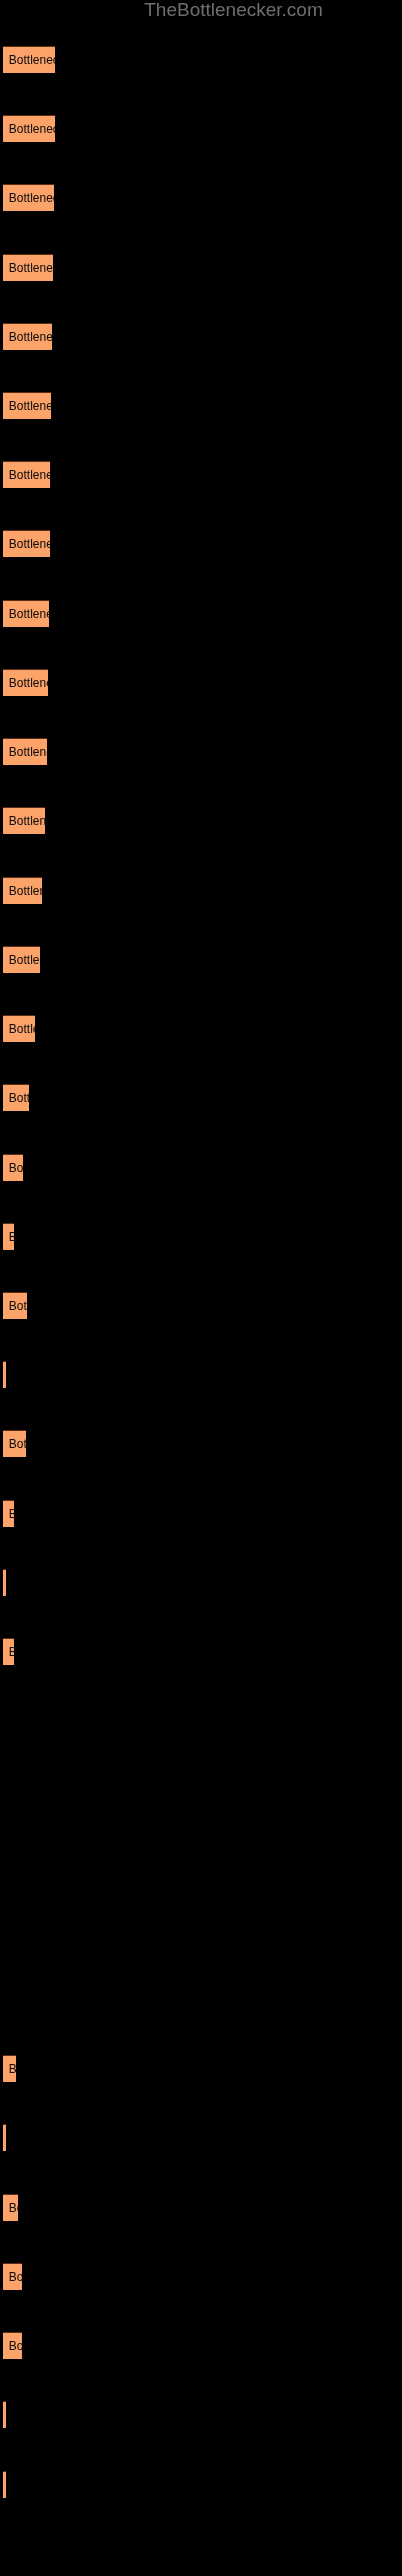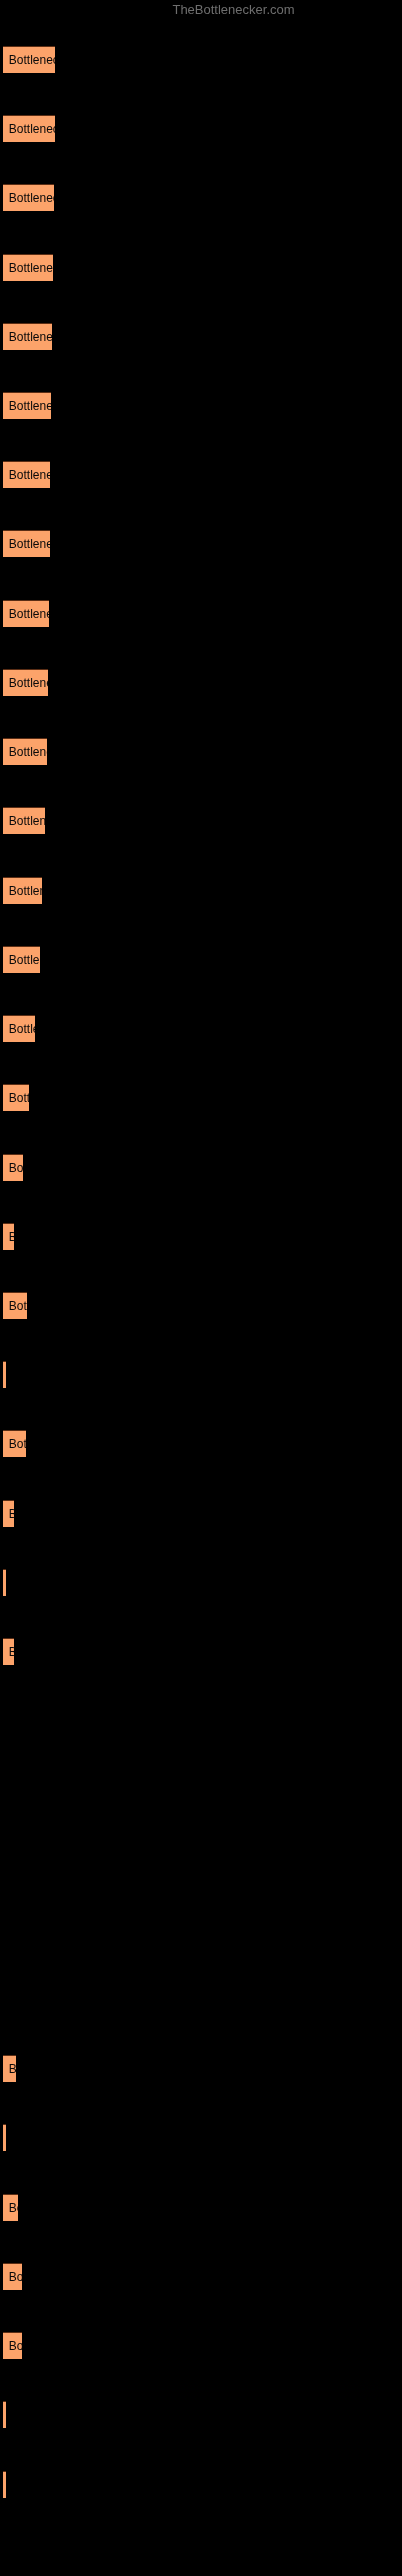--- a/index.html
+++ b/index.html
@@ -17,21 +17,21 @@
 
   .watermark {
     position: absolute;
     top: 0px;
     left: 0;
     width: 403px;
     text-align: center;
     padding-left: 64px;
     box-sizing: border-box;
     color: #6e6e6e;
-    font-size: 13px;
+    font-size: 19px;
     font-family: "Liberation Sans", sans-serif;
     letter-spacing: 0px;
     line-height: 19.3px;
     white-space: nowrap;
   }
 
   .chart-area {
     position: absolute;
     top: 0;
     left: 0;

